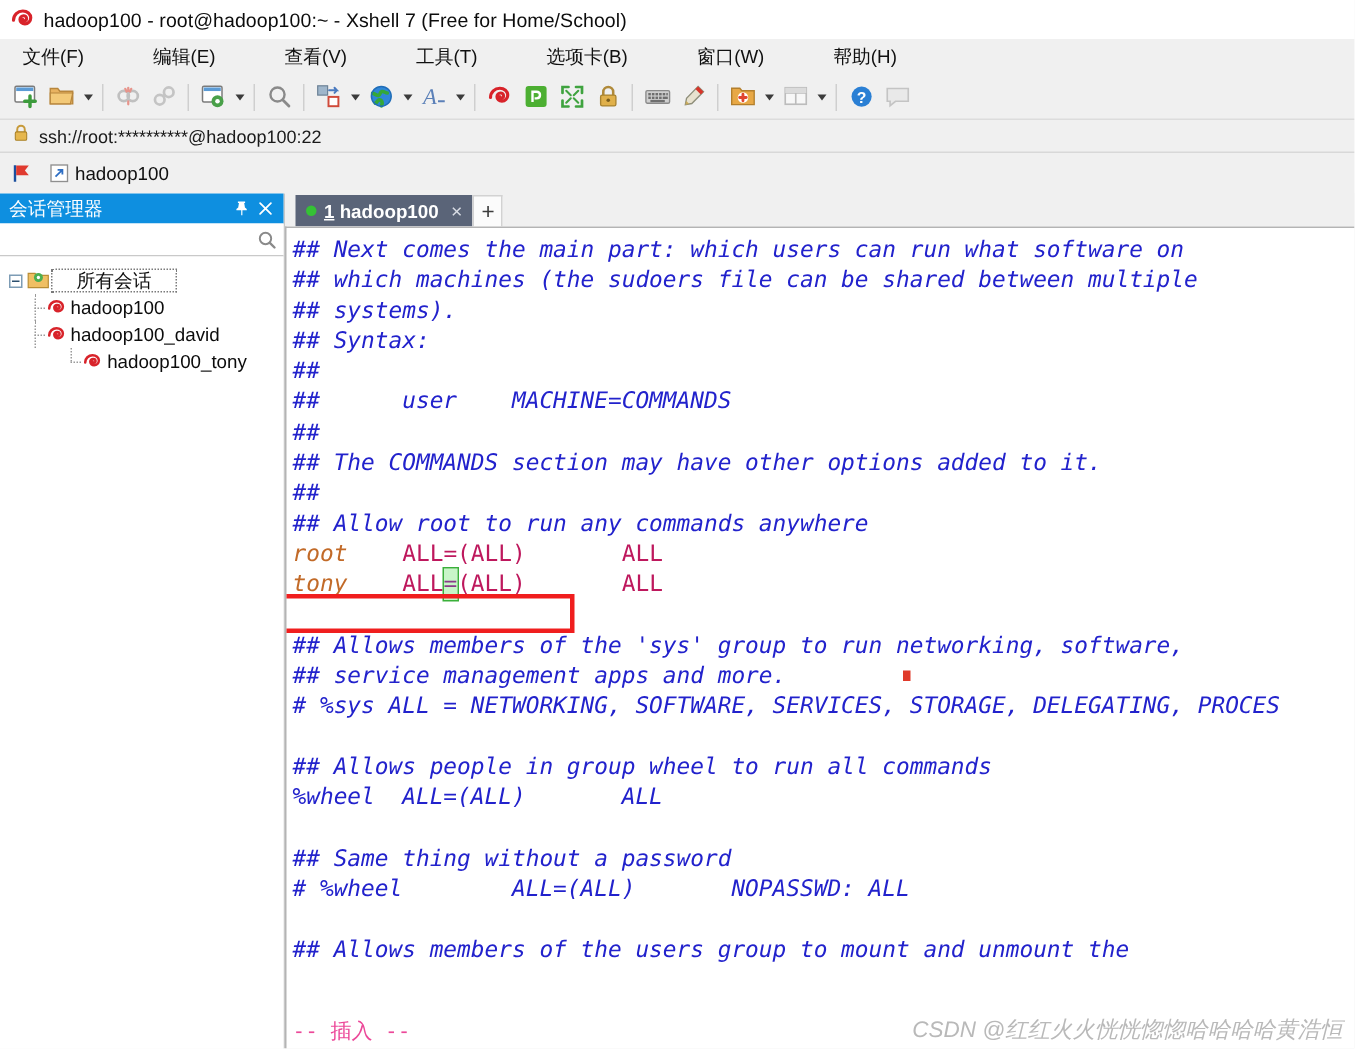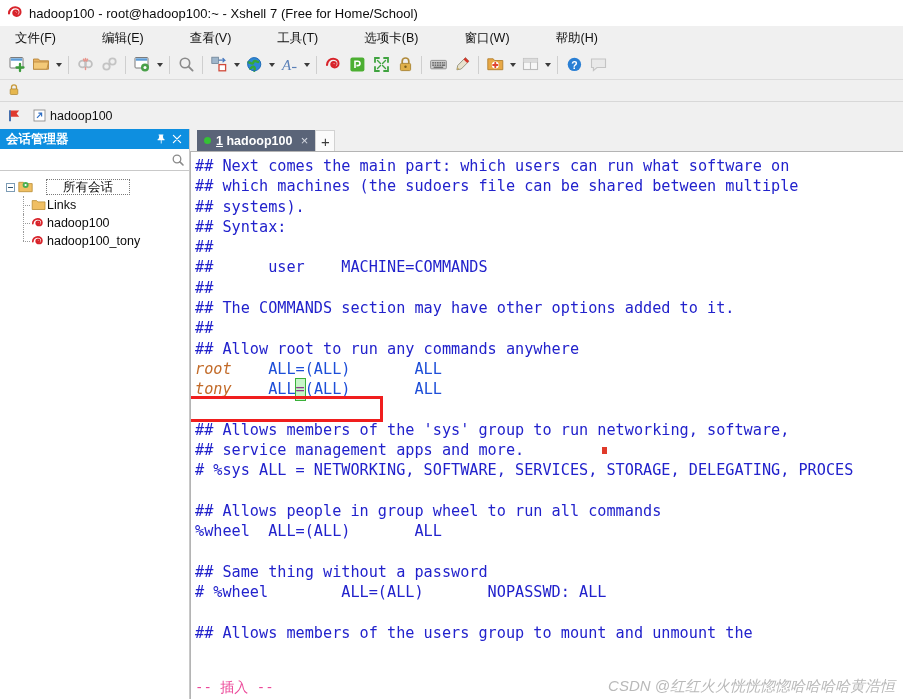--- a/index.html
+++ b/index.html
@@ -110,21 +110,21 @@
     background: #ffffff;
     border-right: 1px solid #c8c8c8;
   }
   .sp-header {
     height: 20px;
     background: #0e8fe0;
     display: flex; align-items: center;
     padding: 0 4px 0 6px;
     flex: none;
   }
-  .sp-title { font-size: 12.5px; color: #ffffff; flex: 1; white-space: nowrap; font-weight: bold; }
+  .sp-title { font-size: 12.5px; color: #ffffff; flex: 1; white-space: nowrap; }
   .sp-btn { width: 16px; height: 16px; display:flex; align-items:center; justify-content:center; cursor:default; }
   .sp-search {
     height: 22px; flex: none;
     background: #ffffff;
     border-bottom: 1px solid #c9c9c9;
     display: flex; align-items: center;
     padding: 0 4px 0 5px;
   }
   .sp-search input {
     flex: 1; border: 0; outline: 0;
@@ -138,21 +138,20 @@
     width: 9px; height: 9px; border: 1px solid #7d9cb5; background: #fff;
     position: relative;
   }
   .texp .box:before {
     content:""; position:absolute; left:1px; top:3px; width:5px; height:1px; background:#2b4f6e;
   }
   .tlabel-sel {
     border: 1px dotted #7a7a7a;
     padding: 0 16px;
     line-height: 14px;
-    margin-left: 12px;
   }
   .tguide { width: 13px; flex:none; position: relative; height: 18px; }
   .tguide:before {
     content:""; position:absolute; left:6px; top:0; bottom:0;
     border-left: 1px dotted #9a9a9a;
   }
   .tguide.last:before { bottom: 9px; }
   .tguide:after {
     content:""; position:absolute; left:6px; top:9px; width:7px;
     border-top: 1px dotted #9a9a9a;
@@ -201,23 +200,23 @@
     overflow: hidden;
     padding: 4px 0 0 4px;
   }
   .termlines {
     font-family: "DejaVu Sans Mono", monospace;
     font-size: 15.2px;
     line-height: 20.3px;
     white-space: pre;
     color: #2222cc;
   }
-  .termlines .cmt { color: #2222cc; }
+  .termlines .cmt { color: #2222cc; font-style: italic; }
   .termlines .usr { color: #c26a28; font-style: italic; }
-  .termlines .val { color: #1d4ed8; }
+  .termlines .val { color: #be185d; }
   .termlines .plain { color: #2222cc; }
   .statusline {
     position: absolute; left: 4px; bottom: 2px;
     font-family: "DejaVu Sans Mono", monospace;
     font-size: 14px;
     color: #ec4899;
     white-space: pre;
   }
   .redbox {
     position: absolute;
@@ -435,20 +434,21 @@
     </div>
   </div>
 
   <div class="addrbar">
     <span class="lock">
       <svg width="12" height="13" viewBox="0 0 12 13">
         <path d="M3.5 6V4.3a2.5 2.5 0 015 0V6" fill="none" stroke="#c79a3a" stroke-width="1.3"></path>
         <rect x="2.2" y="5.9" width="7.6" height="5.6" rx=".9" fill="#e6b74e" stroke="#ab8229" stroke-width=".7"></rect>
       </svg>
     </span>
+    <span class="url">ssh://root:**********@hadoop100:22</span>
   </div>
 
   <div class="bookbar">
     <span style="display:flex;align-items:center;margin-right:7px;">
       <svg width="15" height="15" viewBox="0 0 15 15">
         <path d="M3 2.2v11" stroke="#1b4f9e" stroke-width="1.6"></path>
         <path d="M3.8 2.4h8.4l-2.6 3.2 2.6 3.2H3.8z" fill="#e03a2f"></path>
       </svg>
     </span>
     <span class="bk">
@@ -496,42 +496,42 @@
           <span class="ticon">
             <svg width="15" height="14" viewBox="0 0 15 14">
               <path d="M.8 2.3h4.6L6.6 3.6h7.6v8.1H.8z" fill="#f0bf63" stroke="#b98d34" stroke-width=".8"></path>
               <circle cx="7.6" cy="5" r="3" fill="#4caf50"></circle>
               <circle cx="7.6" cy="5" r="1.1" fill="#fff"></circle>
             </svg>
           </span>
           <span class="tlabel-sel">所有会话</span>
         </div>
 
-        <div class="trow" style="padding-left:13px;">
-          <span class="tguide"></span>
-          <span class="ticon">
-            <svg width="15" height="14" viewBox="0 0 15 14">
-              <path d="M1.2 2.6h4.4L6.8 3.9h7.2v7.6H1.2z" fill="#f0bf63" stroke="#b98d34" stroke-width=".8"></path>
-            </svg>
-          </span>
-          <span>Links</span>
-        </div>
 
         <div class="trow" style="padding-left:13px;">
           <span class="tguide"></span>
           <span class="ticon">
             <svg width="15" height="14" viewBox="0 0 15 14">
               <path d="M1.8 7.6c0-2.8 2.3-4.8 4.9-4.8 2.4 0 4.2 1.6 4.2 3.6 0 1.8-1.4 3.1-3.1 3.1-1.5 0-2.6-1-2.6-2.3 0-1.1.9-1.9 1.9-1.9.9 0 1.6.6 1.6 1.4 0 .6-.5 1.1-1.1 1.1-.5 0-.9-.3-.9-.8" fill="none" stroke="#d8232a" stroke-width="1.7" stroke-linecap="round"></path>
             </svg>
           </span>
           <span>hadoop100</span>
         </div>
 
-
         <div class="trow" style="padding-left:13px;">
+          <span class="tguide"></span>
+          <span class="ticon">
+            <svg width="15" height="14" viewBox="0 0 15 14">
+              <path d="M1.8 7.6c0-2.8 2.3-4.8 4.9-4.8 2.4 0 4.2 1.6 4.2 3.6 0 1.8-1.4 3.1-3.1 3.1-1.5 0-2.6-1-2.6-2.3 0-1.1.9-1.9 1.9-1.9.9 0 1.6.6 1.6 1.4 0 .6-.5 1.1-1.1 1.1-.5 0-.9-.3-.9-.8" fill="none" stroke="#d8232a" stroke-width="1.7" stroke-linecap="round"></path>
+            </svg>
+          </span>
+          <span>hadoop100_david</span>
+        </div>
+
+        <div class="trow" style="padding-left:13px;justify-content:center;">
           <span class="tguide last"></span>
           <span class="ticon">
             <svg width="15" height="14" viewBox="0 0 15 14">
               <path d="M1.8 7.6c0-2.8 2.3-4.8 4.9-4.8 2.4 0 4.2 1.6 4.2 3.6 0 1.8-1.4 3.1-3.1 3.1-1.5 0-2.6-1-2.6-2.3 0-1.1.9-1.9 1.9-1.9.9 0 1.6.6 1.6 1.4 0 .6-.5 1.1-1.1 1.1-.5 0-.9-.3-.9-.8" fill="none" stroke="#d8232a" stroke-width="1.7" stroke-linecap="round"></path>
             </svg>
           </span>
           <span>hadoop100_tony</span>
         </div>
 
       </div>

